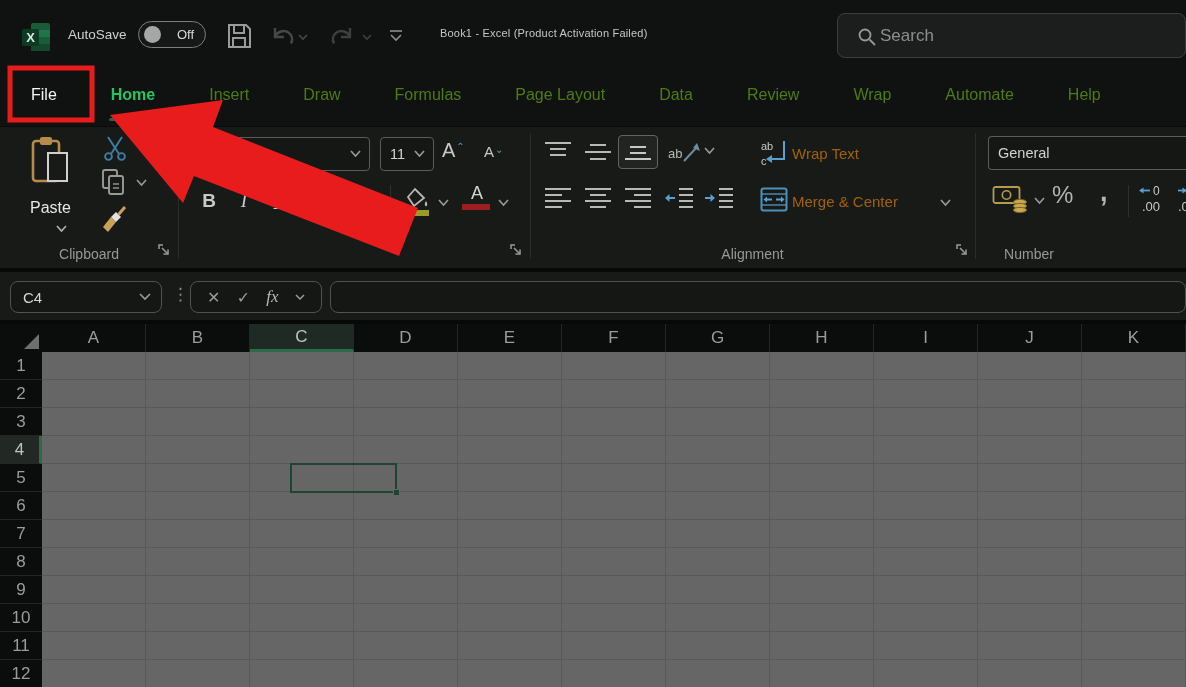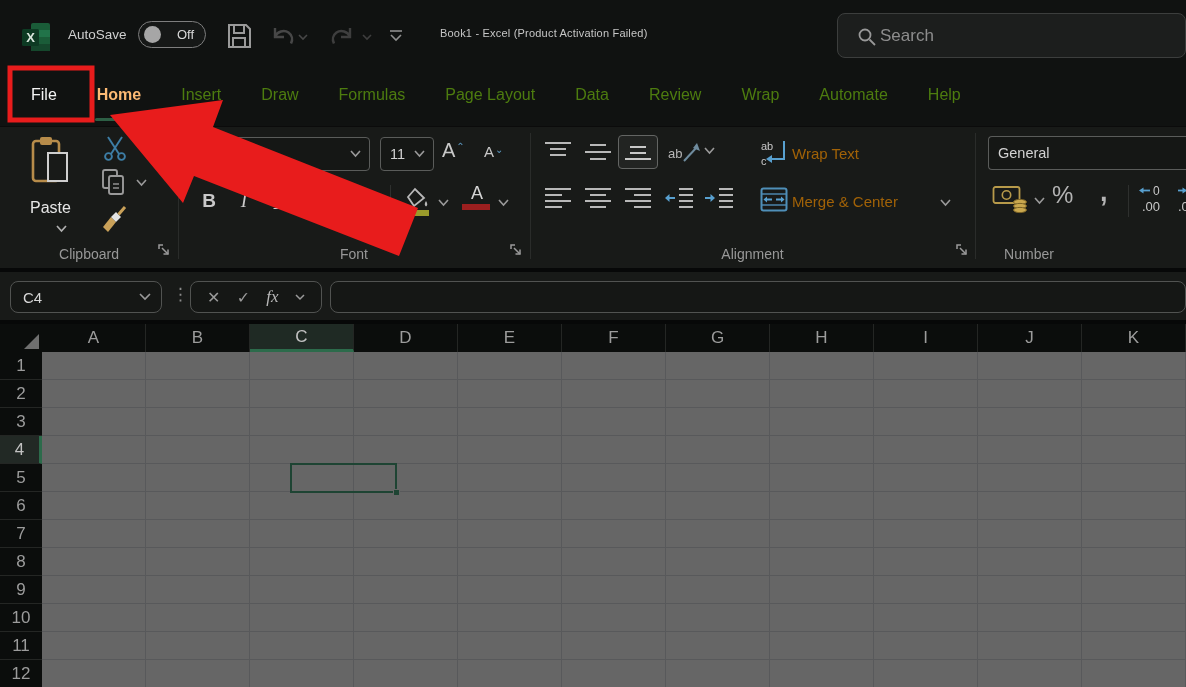--- a/index.html
+++ b/index.html
@@ -24,25 +24,25 @@
   #doc-title { left:440px; top:27px; font-size:11px; color:#c6c6c6; letter-spacing:.2px; }
   #search-box { left:837px; top:13px; width:349px; height:45px; background:#1c1e1d;
                 border:1px solid #3c3e3d; border-radius:8px; }
   #search-icon { position:absolute; left:19px; top:13px; }
   #search-input { position:absolute; left:42px; top:0; width:280px; height:43px; background:transparent;
                   border:none; outline:none; color:#cfcfcf; font-size:17px; font-family:inherit; }
   #search-input::placeholder { color:#8d8d8d; }
 
   
   #tabrow { position:absolute; left:0; top:64px; width:1186px; height:62px; background:#101211;
-            display:flex; align-items:stretch; gap:22px; padding-left:22px; }
+            display:flex; align-items:stretch; gap:36px; padding-left:22px; }
   .tab { position:relative; display:flex; align-items:center; padding:0 9px; font-size:16px;
          color:#4d7c0f; cursor:default; }
   .tab.file { color:#f4f4f4; }
-  .tab.active { color:#fdba74; font-weight:bold; }
+  .tab.active { color:#22c55e; font-weight:bold; }
   .tab.active::after { content:""; position:absolute; left:50%; transform:translateX(-50%);
          bottom:5px; width:48px; height:3px; background:#2d5f45; border-radius:2px; }
 
   
   #ribbon { position:absolute; left:0; top:126px; width:1186px; height:142px; background:#181a18;
             border-top:1px solid #0b0b0b; }
   .group-divider { position:absolute; top:6px; height:126px; width:1px; background:#2a2c2a; }
   .group-label { position:absolute; bottom:6px; font-size:14px; color:#989898; text-align:center; }
   .launcher { position:absolute; width:14px; height:14px; bottom:10px; }
 
@@ -270,21 +270,20 @@
     <svg id="fill-chevron" class="abs" width="11" height="8" viewBox="0 0 11 8">
       <polyline points="1,1 5.5,6 10,1" fill="none" stroke="#9a9a9a" stroke-width="1.6"></polyline>
       </svg>
     <div id="fontcolor-btn" class="abs">
       <div id="fontcolor-a">A</div>
       <div id="fontcolor-bar"></div>
     </div>
     <svg id="fontcolor-chevron" class="abs" width="11" height="8" viewBox="0 0 11 8">
       <polyline points="1,1 5.5,6 10,1" fill="none" stroke="#9a9a9a" stroke-width="1.6"></polyline>
       </svg>
-    <div class="group-label" style="left:178px;width:352px">Font</div>
     <svg class="launcher" style="left:510px" width="14" height="14" viewBox="0 0 14 14">
       <path d="M1 5 V1 H5" fill="none" stroke="#9a9a9a" stroke-width="1.5"></path>
       <line x1="4" y1="4" x2="10" y2="10" stroke="#9a9a9a" stroke-width="1.5"></line>
       <path d="M10 5.5 V10 H5.5" fill="none" stroke="#9a9a9a" stroke-width="1.5"></path>
     </svg>
     <div class="group-divider" style="left:530px"></div>
 
     <svg class="icon-btn" style="left:542px;top:12px" width="32" height="26" viewBox="0 0 32 26">
       <line x1="3" y1="4" x2="29" y2="4" stroke="#b8b8b8" stroke-width="2"></line>
       <line x1="8" y1="10" x2="24" y2="10" stroke="#b8b8b8" stroke-width="2"></line>

